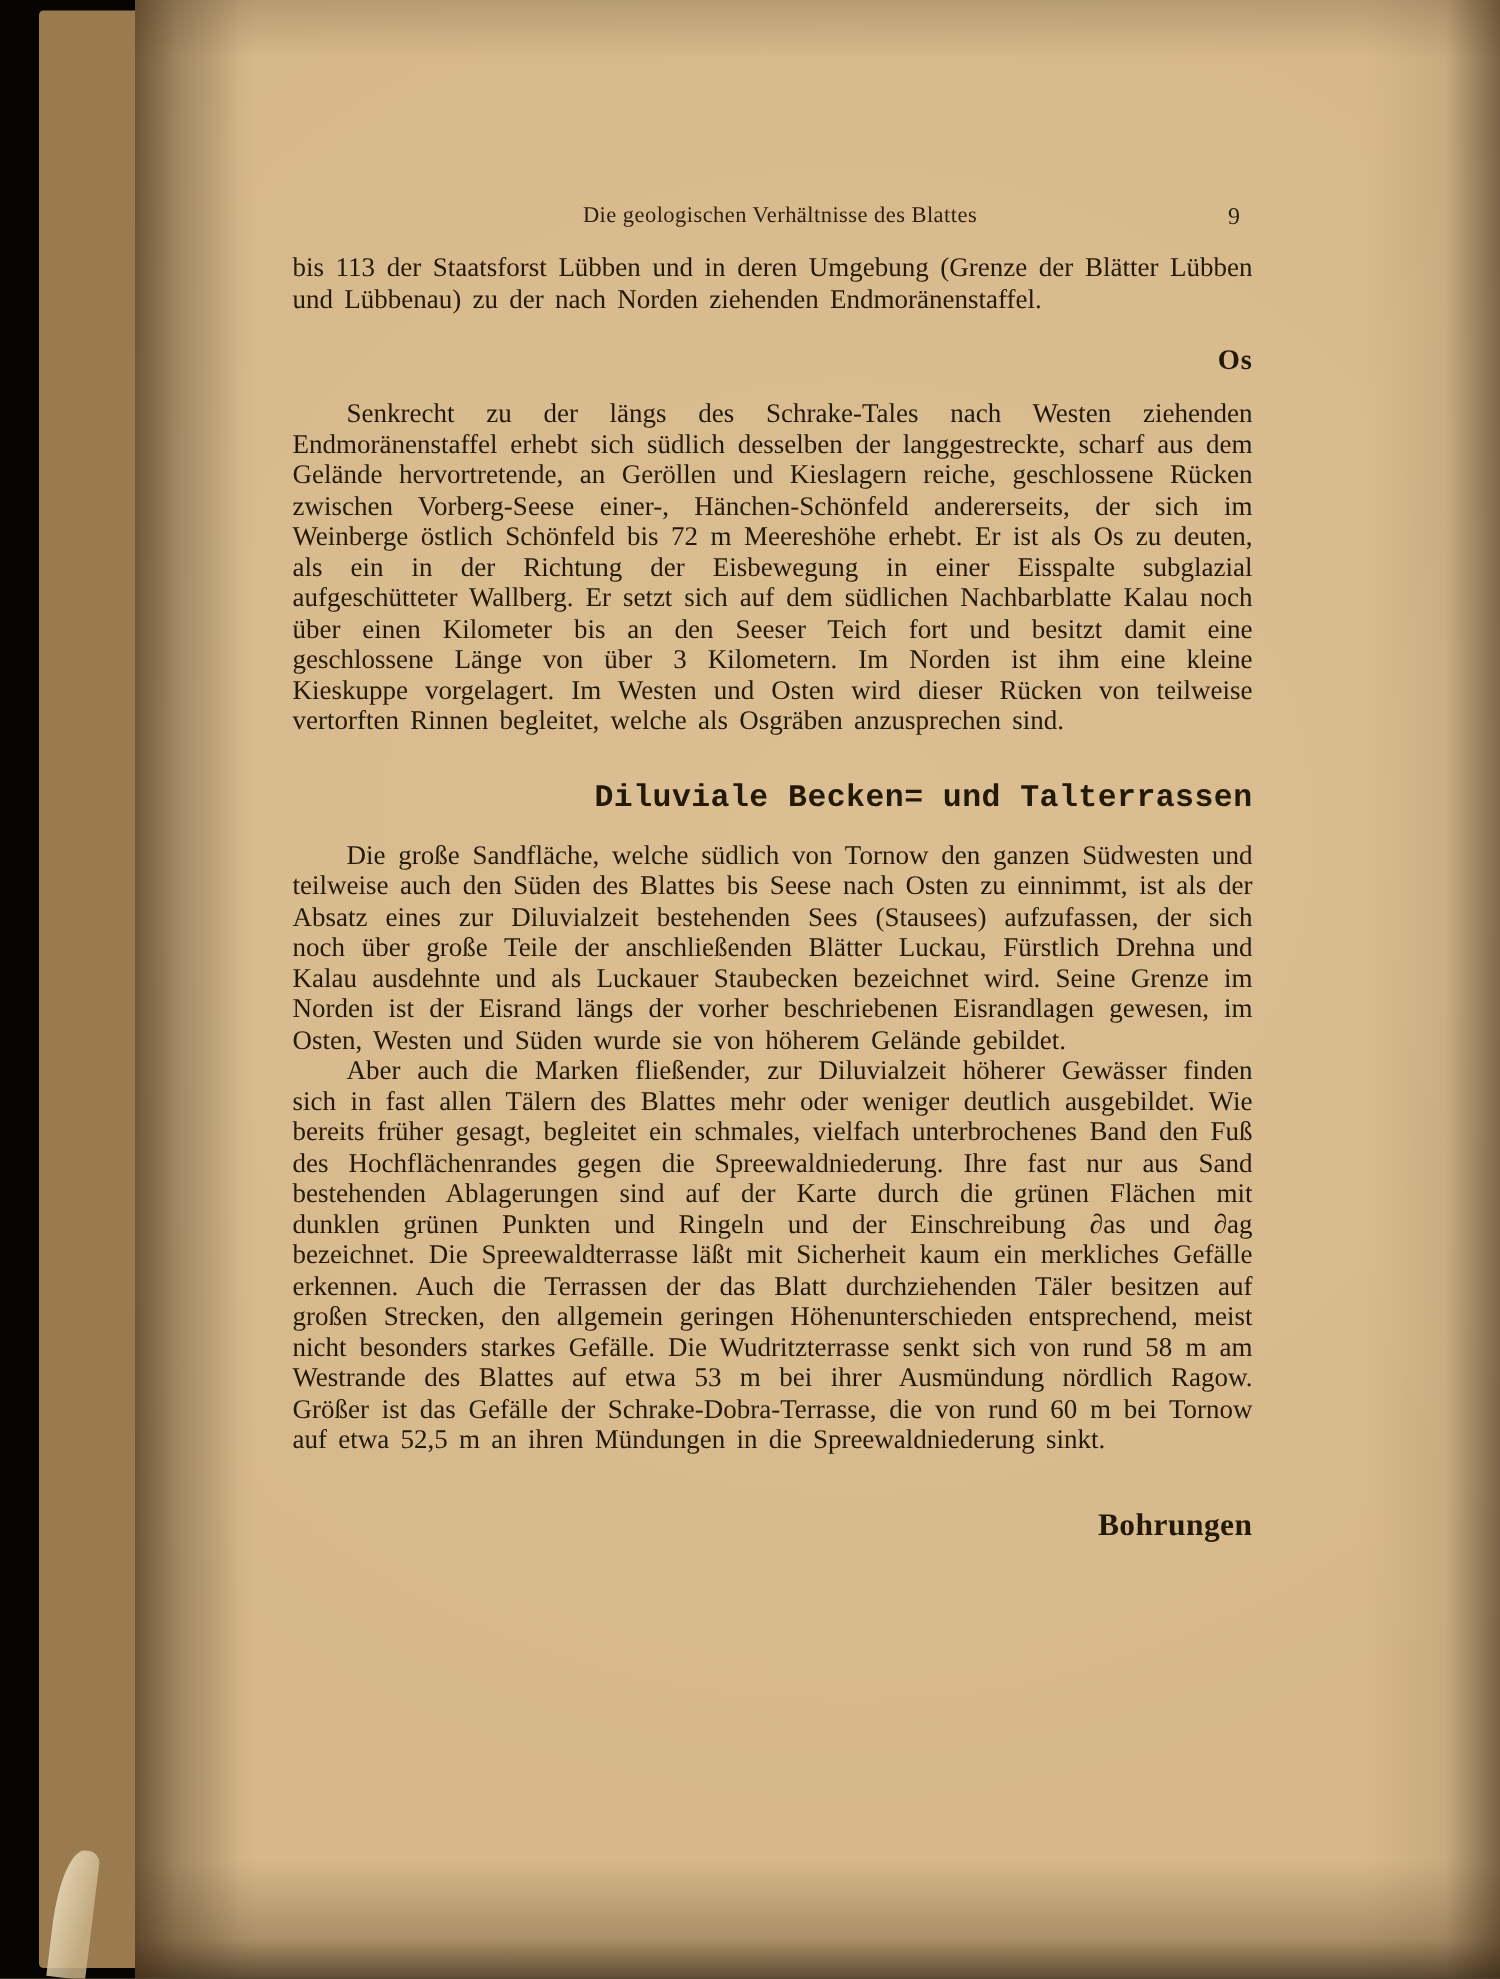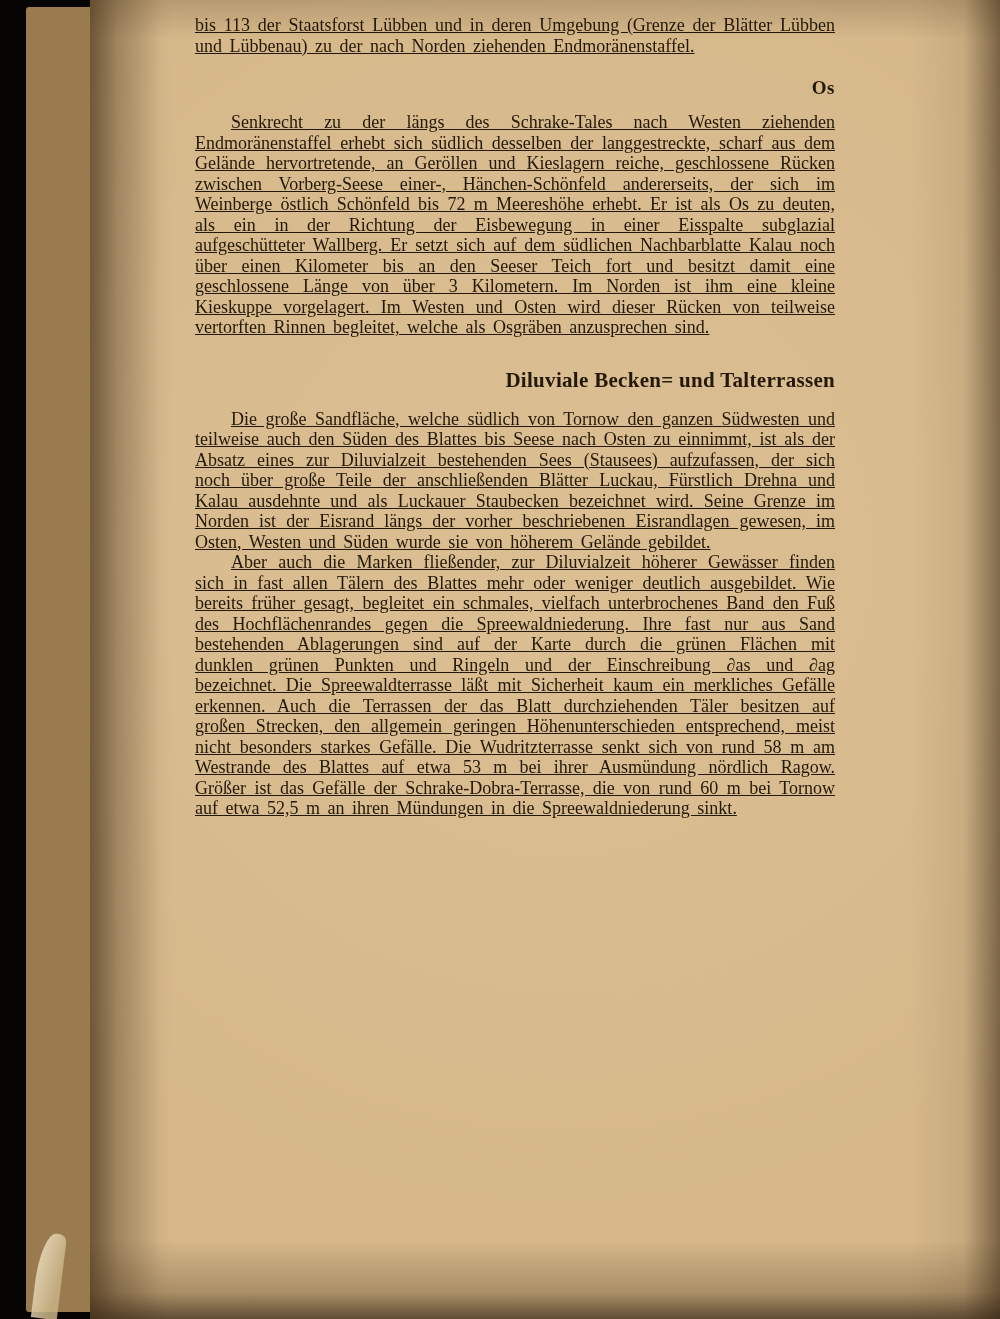--- a/index.html
+++ b/index.html
@@ -84,21 +84,20 @@
     font-size: 16px;
   }
   .para {
     margin: 0;
     text-align: justify;
     font-size: 18px;
     line-height: 20.5px;
     word-spacing: 3px;
     text-indent: 36px;
     hyphens: auto;
-    text-decoration: underline;
     -webkit-hyphens: auto;
   }
   .para.no-indent { text-indent: 0; }
   .para.first { margin-top: 15px; }
   .heading {
     margin: 0;
     text-align: right;
     font-weight: bold;
     color: #241808;
   }
@@ -106,48 +105,54 @@
     margin-top: 21px;
     margin-bottom: 13px;
     font-size: 19px;
     letter-spacing: 0.5px;
   }
   .h-terraces {
     margin-top: 30px;
     margin-bottom: 16px;
     font-size: 21px;
     letter-spacing: 0.3px;
+    font-family: Liberation Mono, monospace;
   }
   .h-bohrungen {
     margin-top: 34px;
     margin-bottom: 17px;
     font-size: 21px;
     letter-spacing: 0.3px;
   }
 </style>
 </head>
 <body>
 
 <div class="scan">
   <div class="page-stack"></div>
   <div class="corner-curl"></div>
   <div class="page">
     <div class="gutter-shadow"></div>
     <div class="content">
 
+      <div class="running-head">
+        <span class="head-title">Die geologischen Verhältnisse des Blattes</span>
+        <span class="page-num">9</span>
+      </div>
 
       <p class="para no-indent first">bis 113 der Staatsforst Lübben und in deren Umgebung (Grenze der Blätter Lübben und Lübbenau) zu der nach Norden ziehenden Endmoränenstaffel.</p>
 
       <h2 class="heading h-os">Os</h2>
 
       <p class="para">Senkrecht zu der längs des Schrake-Tales nach Westen ziehenden Endmoränenstaffel erhebt sich südlich desselben der langgestreckte, scharf aus dem Gelände hervortretende, an Geröllen und Kieslagern reiche, geschlossene Rücken zwischen Vorberg-Seese einer-, Hänchen-Schönfeld andererseits, der sich im Weinberge östlich Schönfeld bis 72 m Meereshöhe erhebt. Er ist als Os zu deuten, als ein in der Richtung der Eisbewegung in einer Eisspalte subglazial aufgeschütteter Wallberg. Er setzt sich auf dem südlichen Nachbarblatte Kalau noch über einen Kilometer bis an den Seeser Teich fort und besitzt damit eine geschlossene Länge von über 3 Kilometern. Im Norden ist ihm eine kleine Kieskuppe vorgelagert. Im Westen und Osten wird dieser Rücken von teilweise vertorften Rinnen begleitet, welche als Osgräben anzusprechen sind.</p>
 
       <h2 class="heading h-terraces">Diluviale Becken= und Talterrassen</h2>
 
       <p class="para">Die große Sandfläche, welche südlich von Tornow den ganzen Südwesten und teilweise auch den Süden des Blattes bis Seese nach Osten zu einnimmt, ist als der Absatz eines zur Diluvialzeit bestehenden Sees (Stausees) aufzufassen, der sich noch über große Teile der anschließenden Blätter Luckau, Fürstlich Drehna und Kalau ausdehnte und als Luckauer Staubecken bezeichnet wird. Seine Grenze im Norden ist der Eisrand längs der vorher beschriebenen Eisrandlagen gewesen, im Osten, Westen und Süden wurde sie von höherem Gelände gebildet.</p>
 
       <p class="para">Aber auch die Marken fließender, zur Diluvialzeit höherer Gewässer finden sich in fast allen Tälern des Blattes mehr oder weniger deutlich ausgebildet. Wie bereits früher gesagt, begleitet ein schmales, vielfach unterbrochenes Band den Fuß des Hochflächenrandes gegen die Spreewaldniederung. Ihre fast nur aus Sand bestehenden Ablagerungen sind auf der Karte durch die grünen Flächen mit dunklen grünen Punkten und Ringeln und der Einschreibung ∂as und ∂ag bezeichnet. Die Spreewaldterrasse läßt mit Sicherheit kaum ein merkliches Gefälle erkennen. Auch die Terrassen der das Blatt durchziehenden Täler besitzen auf großen Strecken, den allgemein geringen Höhenunterschieden entsprechend, meist nicht besonders starkes Gefälle. Die Wudritzterrasse senkt sich von rund 58 m am Westrande des Blattes auf etwa 53 m bei ihrer Ausmündung nördlich Ragow. Größer ist das Gefälle der Schrake-Dobra-Terrasse, die von rund 60 m bei Tornow auf etwa 52,5 m an ihren Mündungen in die Spreewaldniederung sinkt.</p>
 
+      <h2 class="heading h-bohrungen">Bohrungen</h2>
 
 
     </div>
   </div>
 </div>
 
 </body></html>

